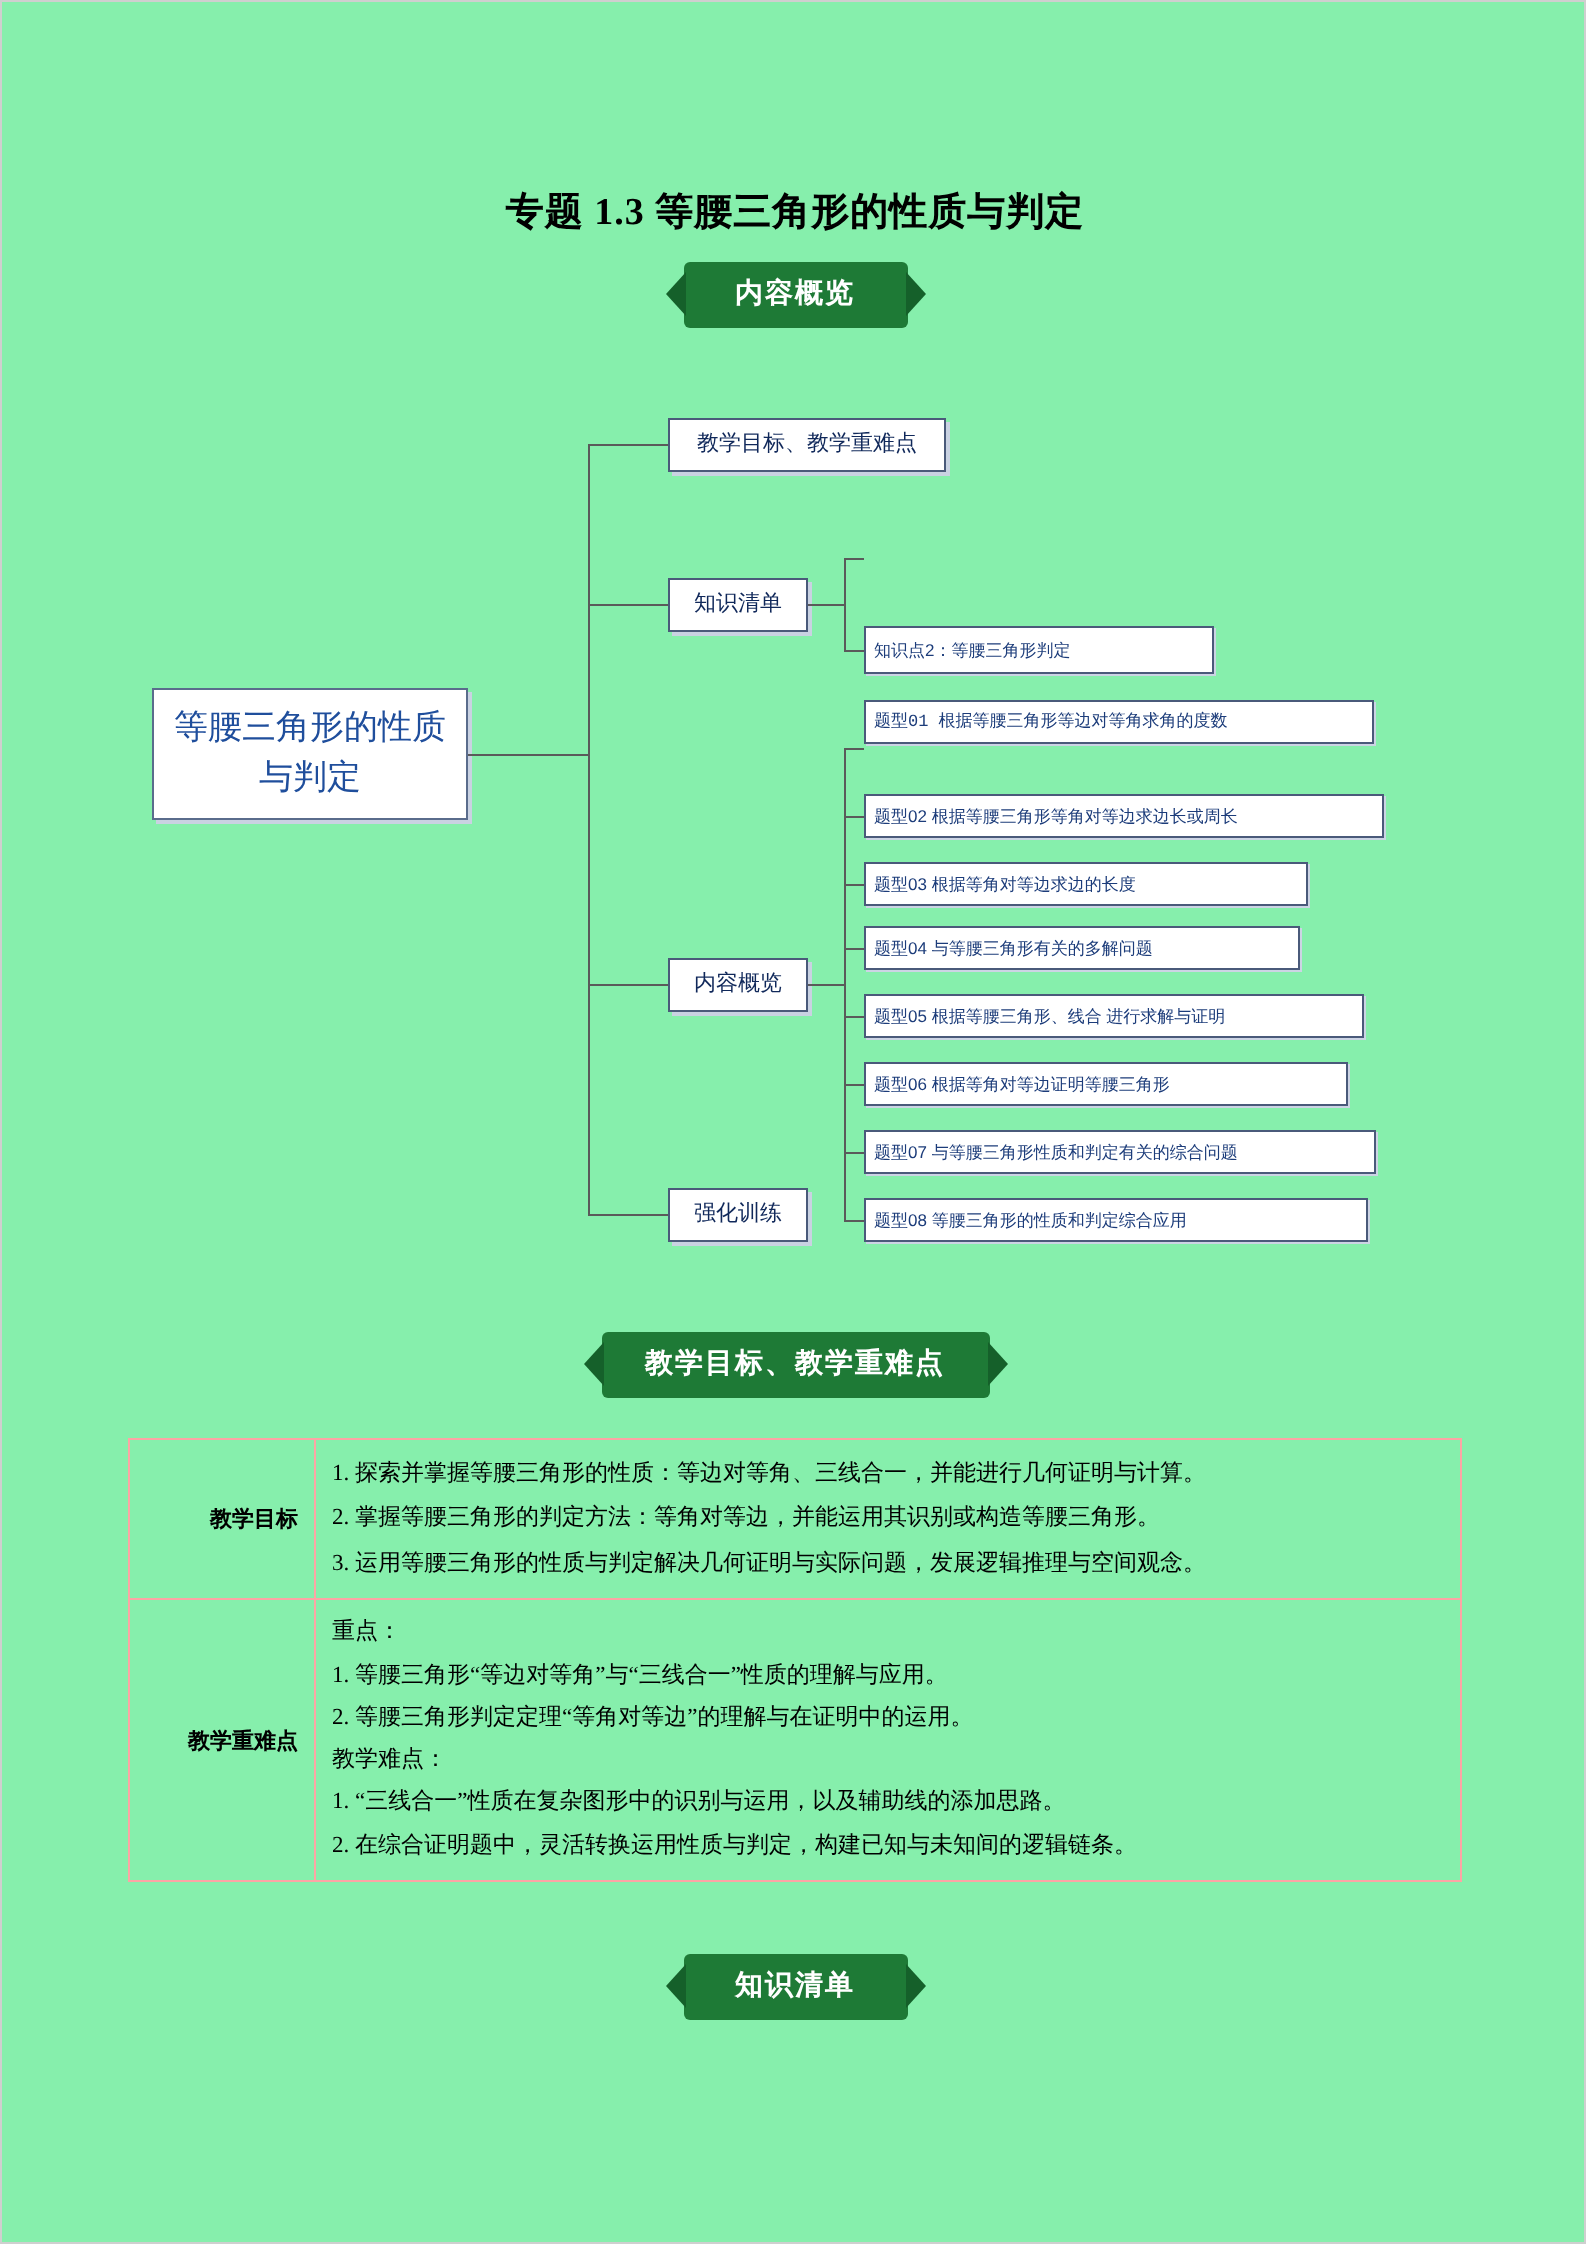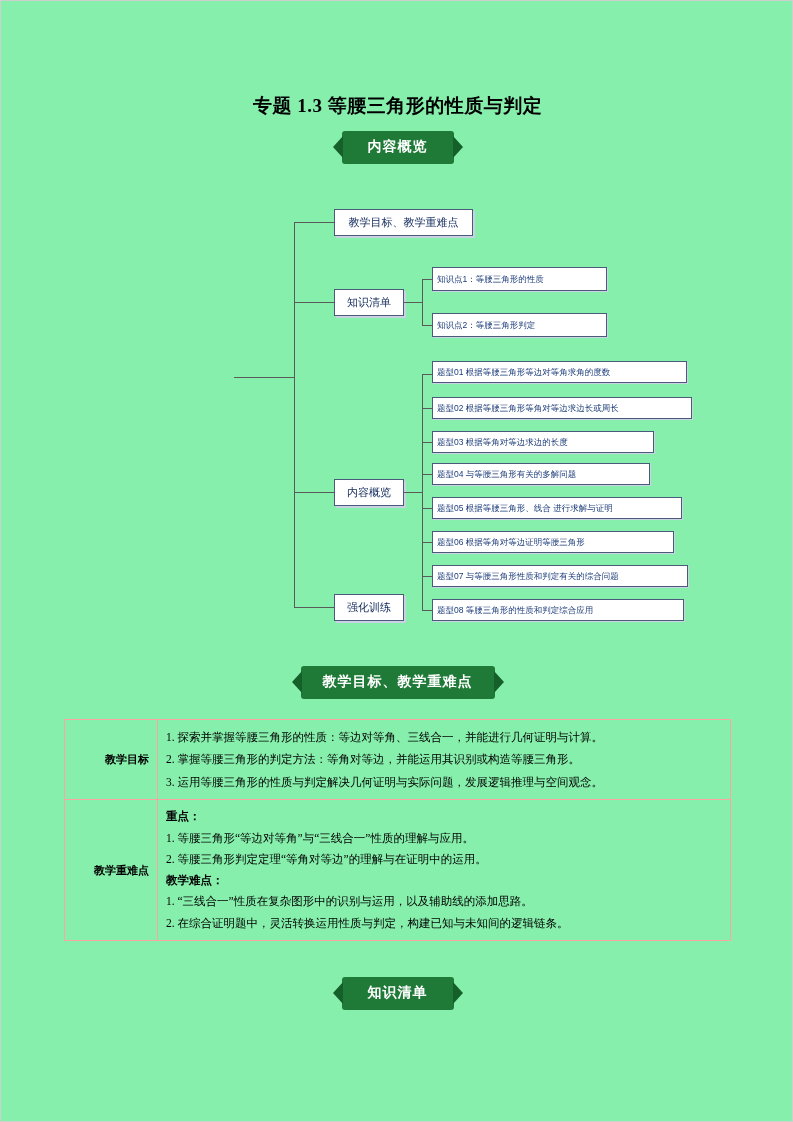--- a/index.html
+++ b/index.html
@@ -145,21 +145,21 @@
   td.rowhead {
     width: 76px;
     text-align: right;
     font-weight: bold;
     font-size: 11px;
     white-space: nowrap;
   }
   td.cellbody { line-height: 1.95; }
   td.cellbody.tight { line-height: 1.85; vertical-align: top; }
   .li { display: block; }
-  .sub-label { display: block; font-weight: bold; }
+  .sub-label { display: block; }
 
   .bottom-banner-wrap {
     display: flex;
     justify-content: center;
     margin-top: 36px;
   }
 </style>
 </head>
 <body>
 
@@ -167,20 +167,21 @@
   <div class="inner">
 
     <div class="doc-title">专题 1.3  等腰三角形的性质与判定</div>
 
     <div class="banner-wrap">
       <div class="banner">内容概览</div>
     </div>
 
     <div class="mindmap">
 
+      <div class="node root" style="left:12px; top:170px; width:158px; height:66px;">等腰三角形的性质与判定</div>
 
       <div class="line h" style="left:170px; top:203px; width:60px;"></div>
 
       <div class="line v" style="left:230px; top:48px; height:385px;"></div>
 
       <div class="line h" style="left:230px; top:48px; width:40px;"></div>
       <div class="line h" style="left:230px; top:128px; width:40px;"></div>
       <div class="line h" style="left:230px; top:318px; width:40px;"></div>
       <div class="line h" style="left:230px; top:433px; width:40px;"></div>
 
@@ -190,36 +191,35 @@
 
       <div class="node lvl1" style="left:270px; top:305px; width:70px; height:27px;">内容概览</div>
 
       <div class="node lvl1" style="left:270px; top:420px; width:70px; height:27px;">强化训练</div>
 
       <div class="line h" style="left:340px; top:128px; width:18px;"></div>
       <div class="line v" style="left:358px; top:105px; height:46px;"></div>
       <div class="line h" style="left:358px; top:105px; width:10px;"></div>
       <div class="line h" style="left:358px; top:151px; width:10px;"></div>
 
-      <div class="node lvl2" style="left:368px; top:93px; width:175px; height:24px;">知识点1：等腰三角形的性质</div>
       <div class="node lvl2" style="left:368px; top:139px; width:175px; height:24px;">知识点2：等腰三角形判定</div>
 
       <div class="line h" style="left:340px; top:318px; width:18px;"></div>
       <div class="line v" style="left:358px; top:200px; height:237px;"></div>
 
       <div class="line h" style="left:358px; top:200px; width:10px;"></div>
       <div class="line h" style="left:358px; top:234px; width:10px;"></div>
       <div class="line h" style="left:358px; top:268px; width:10px;"></div>
       <div class="line h" style="left:358px; top:300px; width:10px;"></div>
       <div class="line h" style="left:358px; top:334px; width:10px;"></div>
       <div class="line h" style="left:358px; top:368px; width:10px;"></div>
       <div class="line h" style="left:358px; top:402px; width:10px;"></div>
       <div class="line h" style="left:358px; top:436px; width:10px;"></div>
 
-      <div class="node lvl2" style="left:368px; top:187px; width:255px; height:22px;">题型01  根据等腰三角形等边对等角求角的度数</div>
+      <div class="node lvl2" style="left:368px; top:176px; width:255px; height:22px;font-family:Liberation Mono, monospace;">题型01  根据等腰三角形等边对等角求角的度数</div>
       <div class="node lvl2" style="left:348px; top:223px; width:260px; height:22px;margin-left:20px;">题型02  根据等腰三角形等角对等边求边长或周长</div>
       <div class="node lvl2" style="left:368px; top:257px; width:222px; height:22px;">题型03  根据等角对等边求边的长度</div>
       <div class="node lvl2" style="left:368px; top:289px; width:218px; height:22px;">题型04  与等腰三角形有关的多解问题</div>
       <div class="node lvl2" style="left:368px; top:323px; width:250px; height:22px;">题型05  根据等腰三角形、线合  进行求解与证明</div>
       <div class="node lvl2" style="left:368px; top:357px; width:242px; height:22px;">题型06  根据等角对等边证明等腰三角形</div>
       <div class="node lvl2" style="left:368px; top:391px; width:256px; height:22px;">题型07  与等腰三角形性质和判定有关的综合问题</div>
       <div class="node lvl2" style="left:368px; top:425px; width:252px; height:22px;">题型08  等腰三角形的性质和判定综合应用</div>
 
     </div>
 

